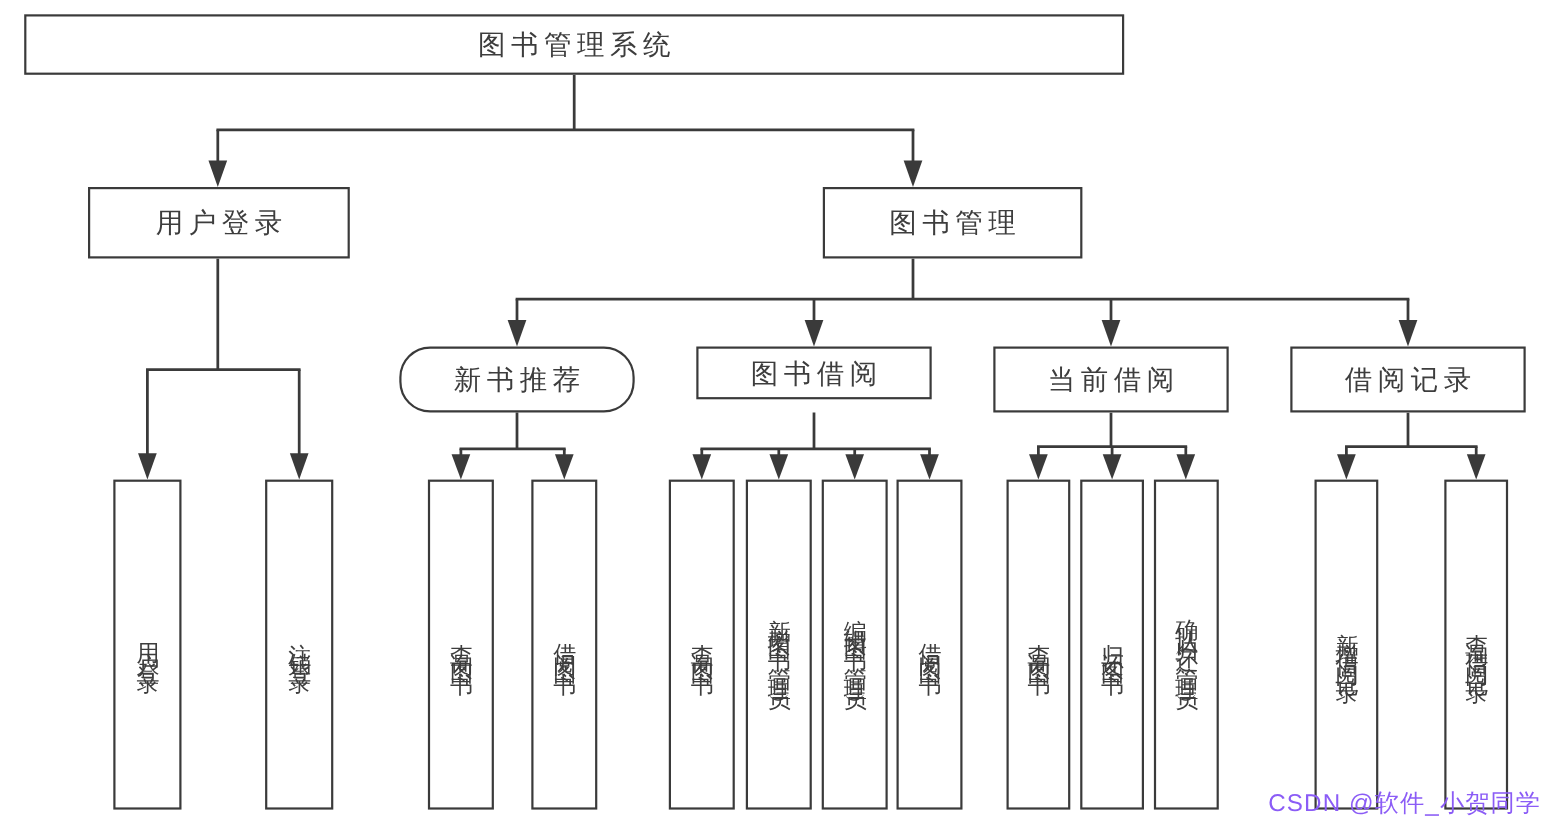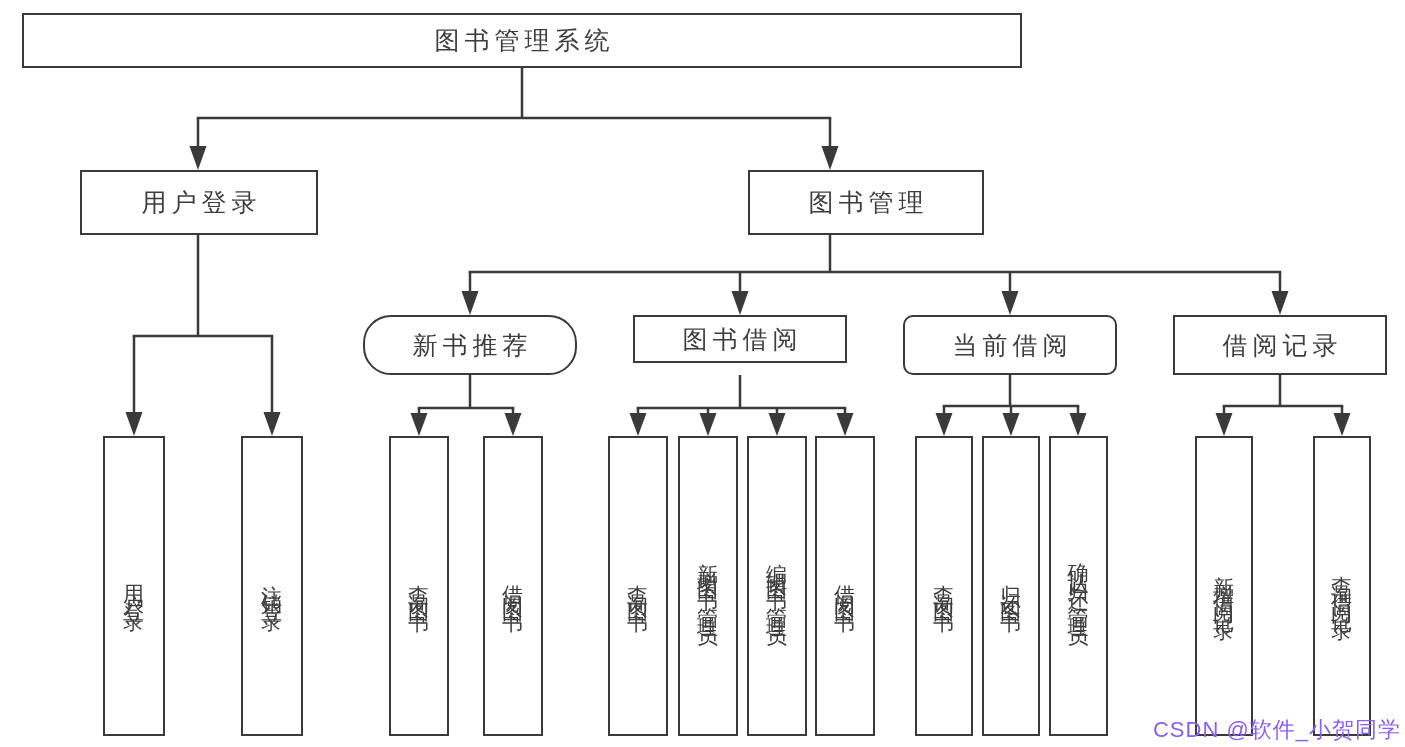--- a/index.html
+++ b/index.html
@@ -130,21 +130,21 @@
   <div class="box h" style="left:716px; top:170px; width:236px; height:65px;margin-left:32px;">
     <span>图书管理</span>
   </div>
 
   <div class="box h" style="left:363px; top:315px; width:214px; height:60px;border-radius:28px;">
     <span>新书推荐</span>
   </div>
   <div class="box h" style="left:633px; top:315px; width:214px; height:48px;">
     <span>图书借阅</span>
   </div>
-  <div class="box h" style="left:903px; top:315px; width:214px; height:60px;border-radius:10px;">
+  <div class="box h" style="left:903px; top:315px; width:214px; height:60px;">
     <span>当前借阅</span>
   </div>
   <div class="box h" style="left:1173px; top:315px; width:214px; height:60px;">
     <span>借阅记录</span>
   </div>
 
   <div class="box v" style="left:103px; top:436px; width:62px; height:300px;">
     <span>用户登录</span>
   </div>
   <div class="box v" style="left:241px; top:436px; width:62px; height:300px;">

